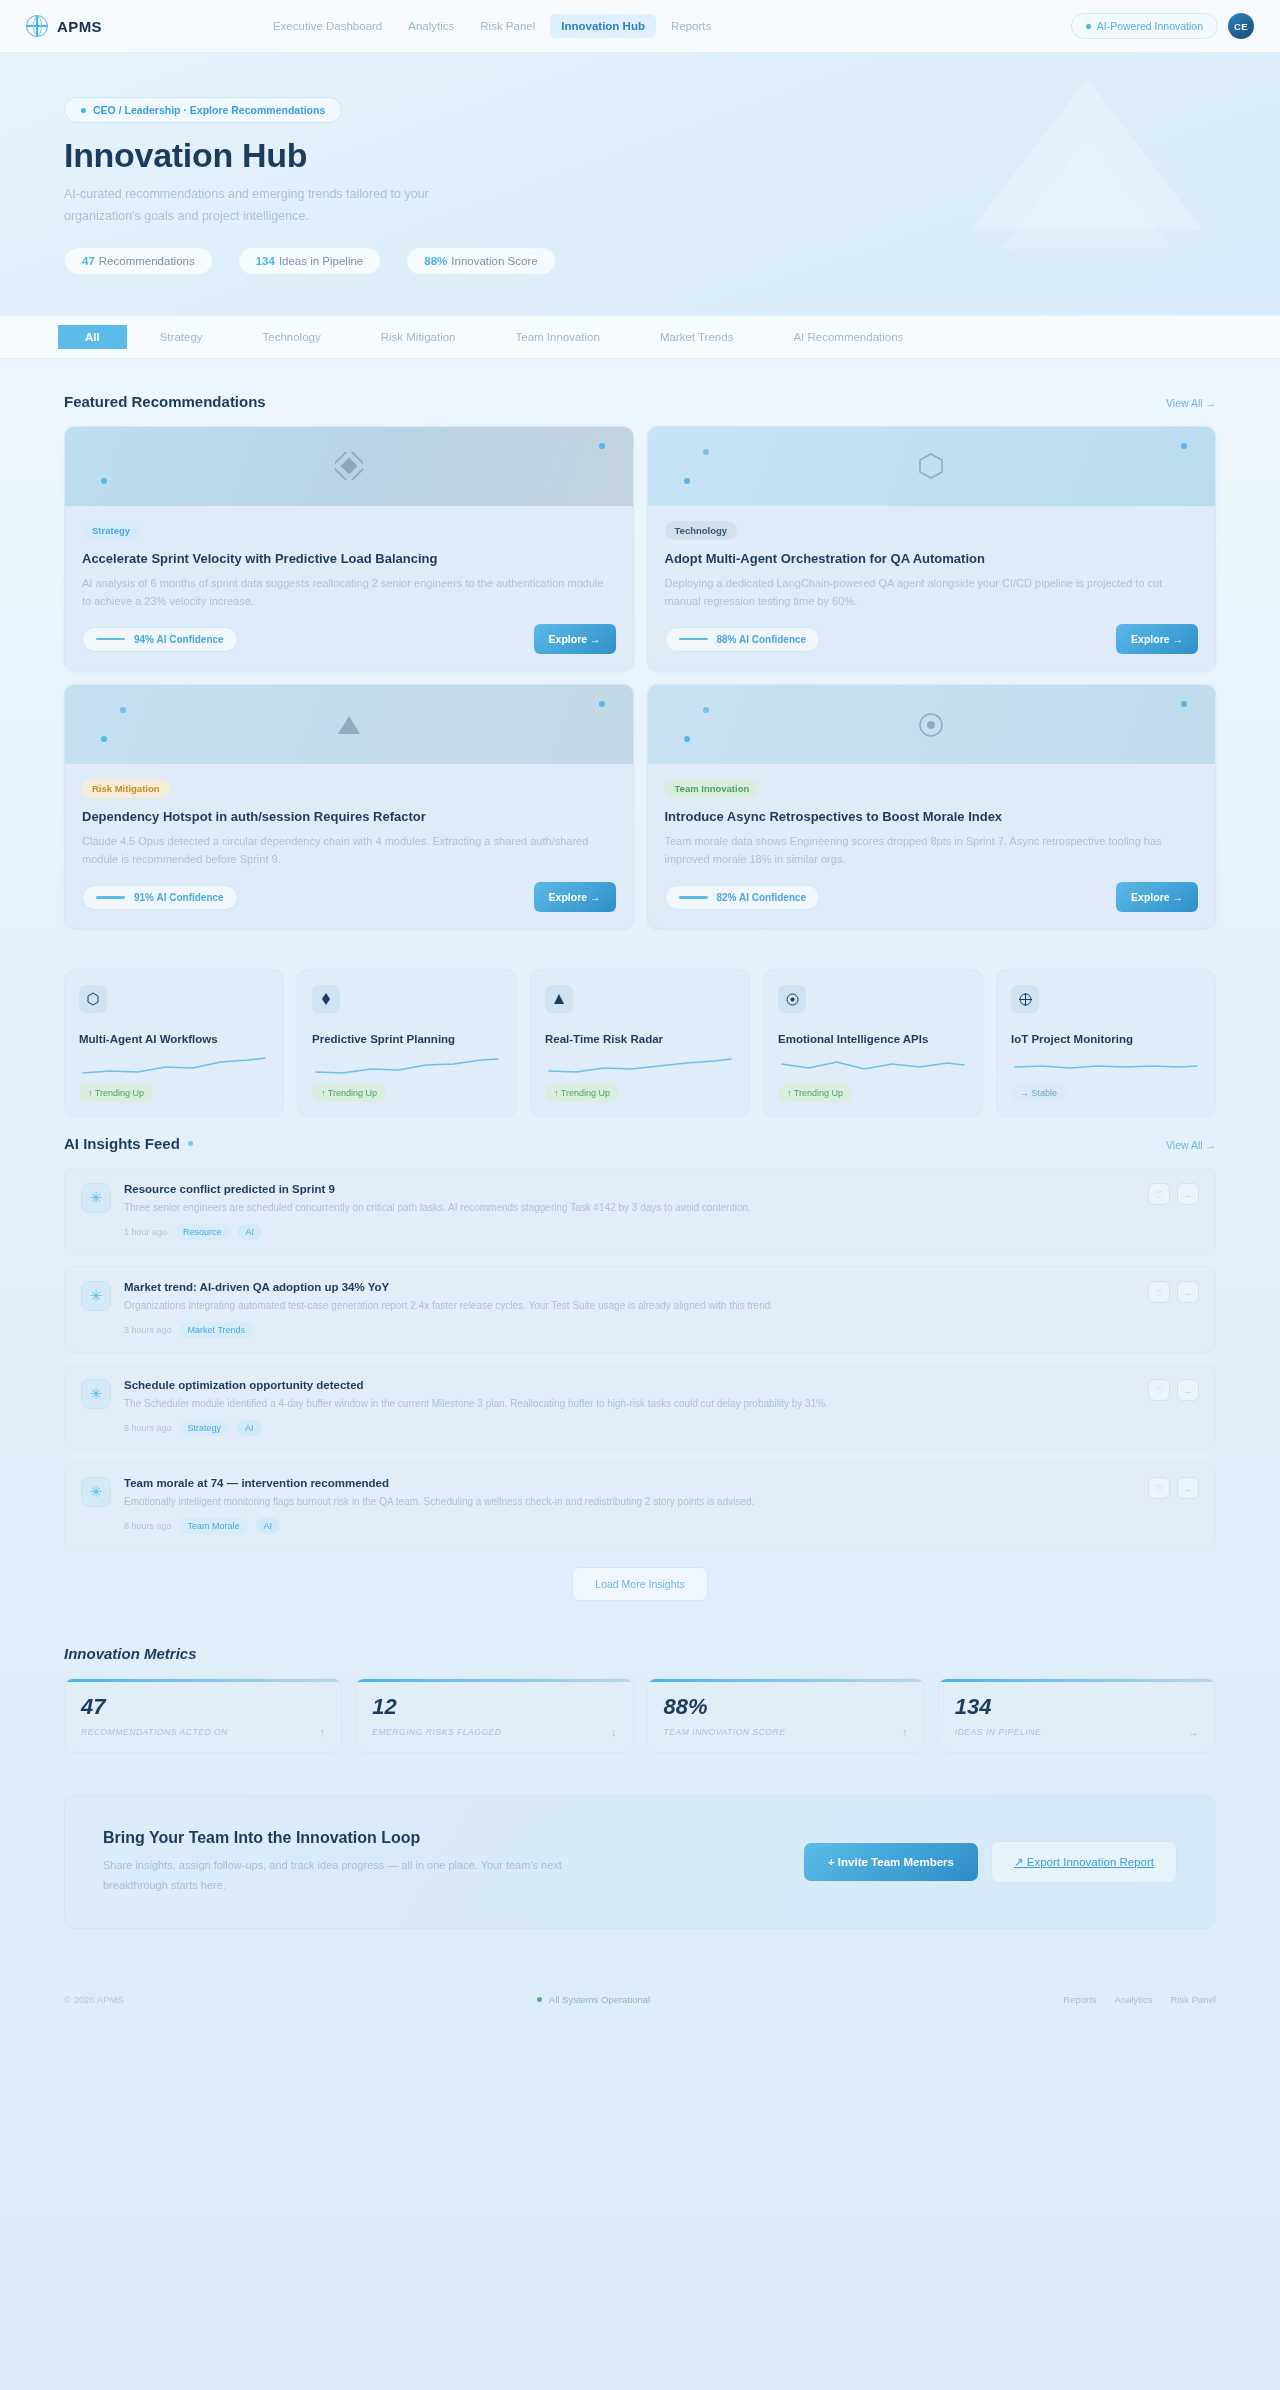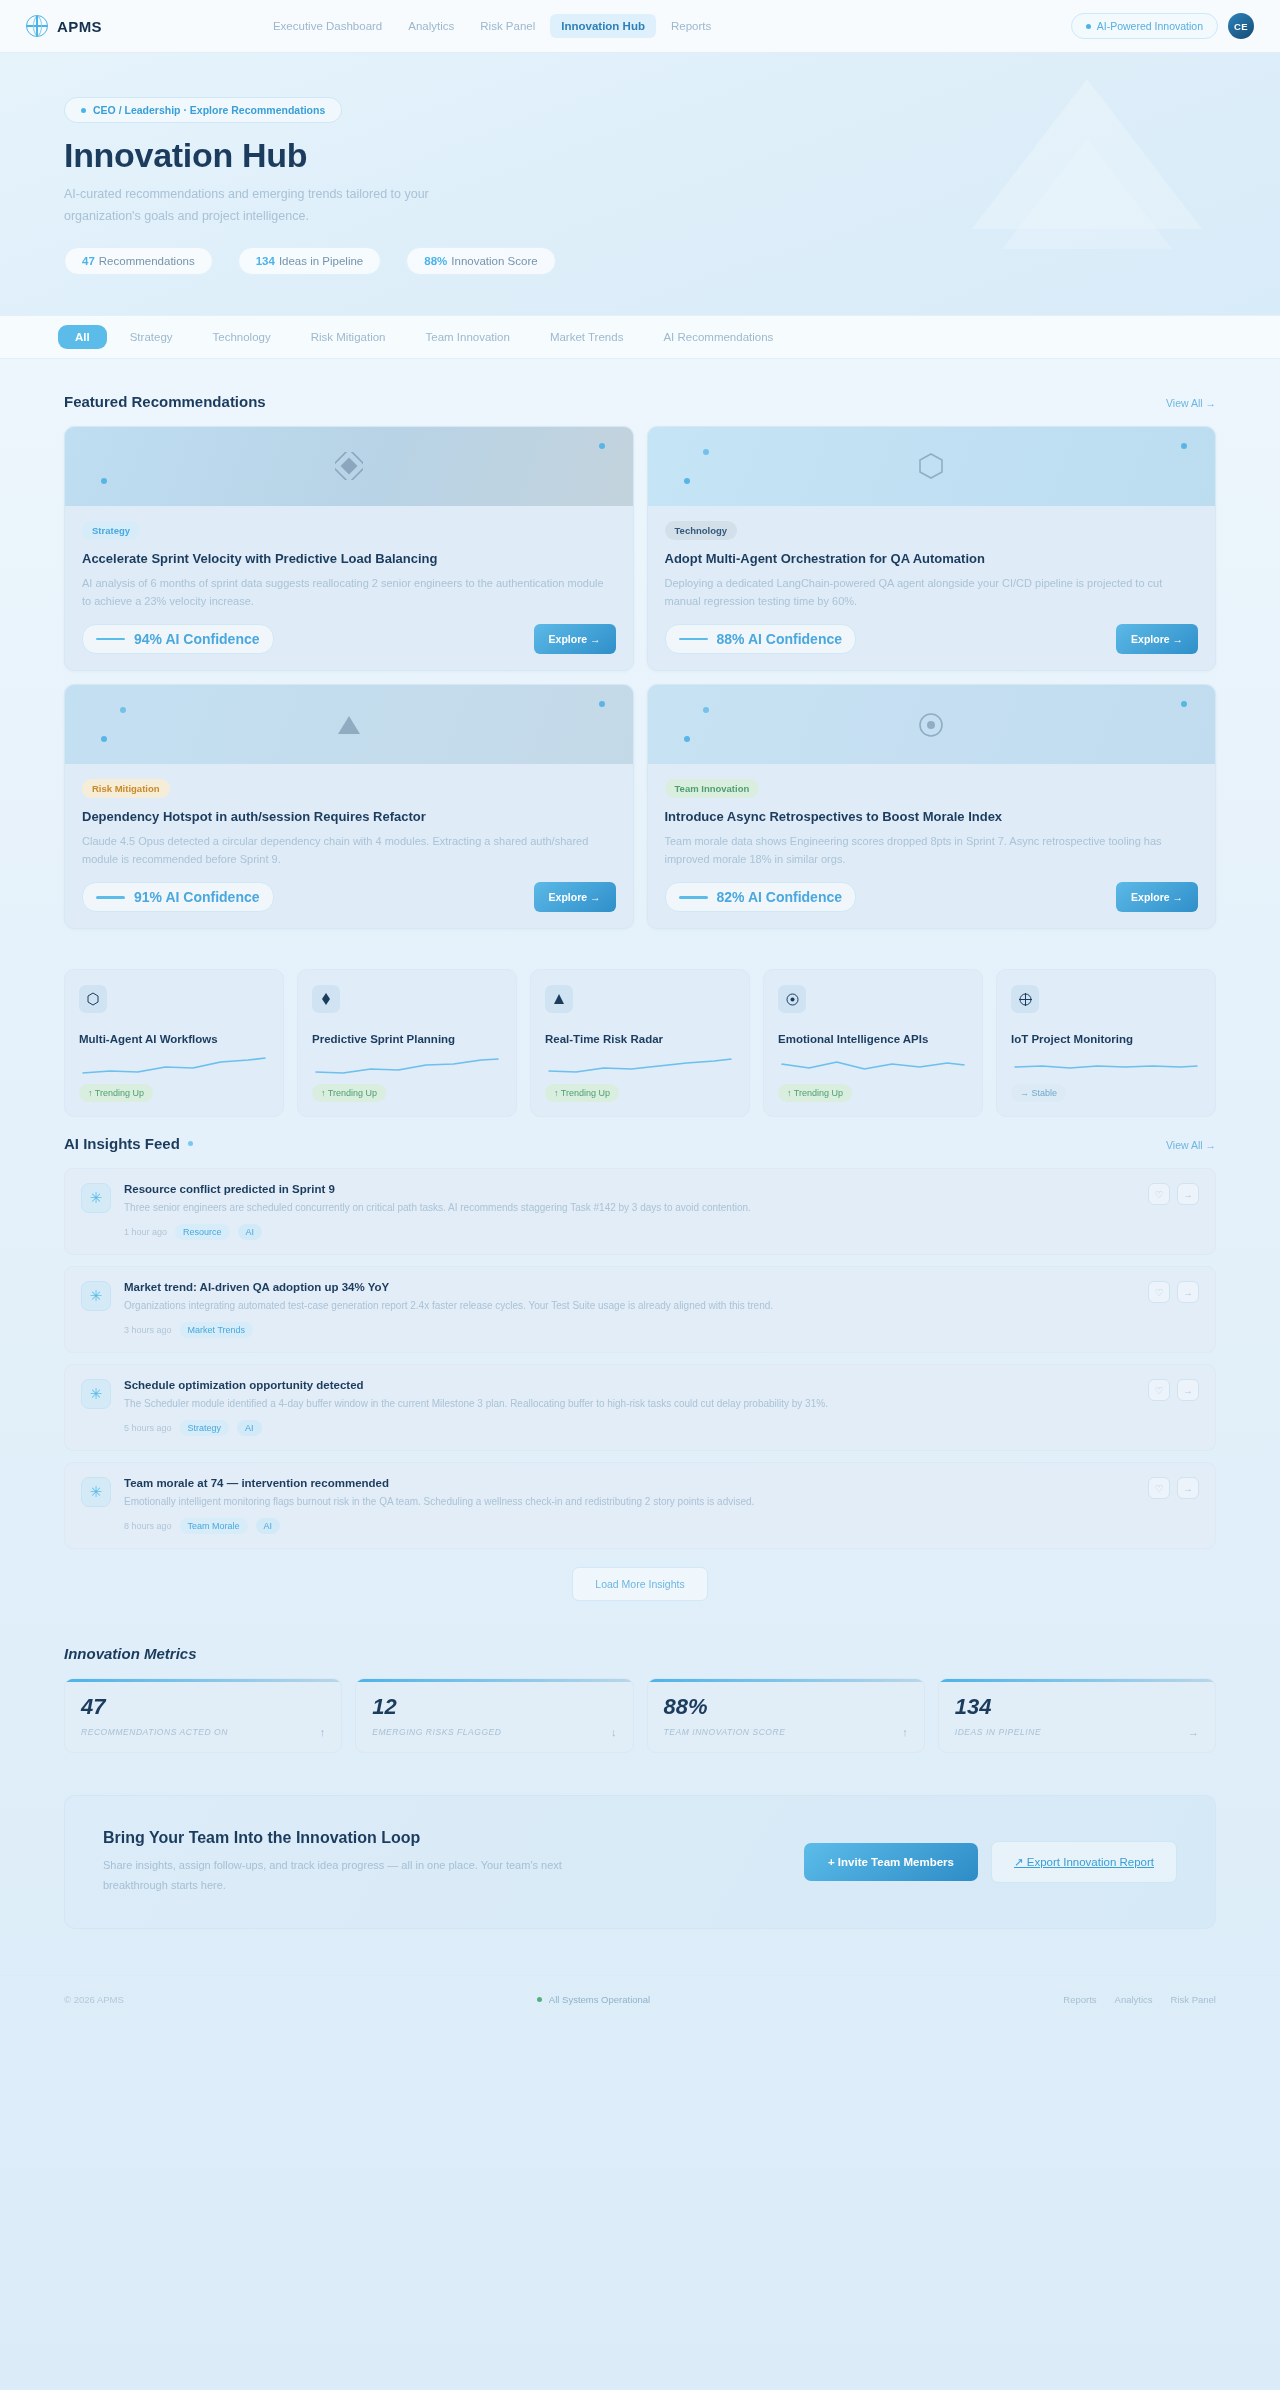--- a/index.html
+++ b/index.html
@@ -53,21 +53,21 @@
   .hero-title { font-size: 34px; font-weight: bold; color: #1c3c5e; margin: 13px 0 9px; letter-spacing: -.3px; }
   .hero-sub { font-size: 12.5px; color: #a8c2d6; line-height: 1.75; max-width: 430px; }
   .hero-stats { display: flex; gap: 25px; margin-top: 19px; }
   .stat-pill { background: rgba(255,255,255,.72); border: 1px solid #e0eff9; border-radius: 20px;
     padding: 7px 17px; font-size: 11.5px; color: #7694ab; }
   .stat-pill b { color: #4cb3e8; font-weight: bold; margin-right: 4px; }
 
   
   .tabsbar { background: #f6fbfe; border-top: 1px solid #e4f0f8; border-bottom: 1px solid #e4f0f8;
     padding: 9px 0 9px 58px; display: flex; align-items: center; gap: 6px; }
-  .tab { font-size: 11.5px; color: #9db9cf; padding: 6px 17px; border-radius: 9px; cursor: pointer; white-space: nowrap; }
+  .tab { font-size: 11.5px; color: #9db9cf; padding: 6px 27px; border-radius: 0; cursor: pointer; white-space: nowrap; }
   .tab.active { background: #5bbcea; color: #fff; font-weight: bold; }
 
   
   .main { padding: 34px 64px 0; }
   .sec-head { display: flex; align-items: baseline; justify-content: space-between; margin-bottom: 16px; }
   .sec-title { font-size: 15px; font-weight: bold; color: #1c3c5e; display: flex; align-items: center; gap: 8px; }
   .live-dot { width: 5px; height: 5px; border-radius: 50%; background: #78c8ee; }
   .sec-link { font-size: 10.5px; color: #6db6e2; cursor: pointer; }
 
   
@@ -86,21 +86,21 @@
   .rv-dot.c { left: 55px; top: 22px; opacity: .75; }
   .rec-body { padding: 14px 17px 16px; }
   .cat-chip { display: inline-block; font-size: 9.5px; font-weight: bold; border-radius: 10px; padding: 4px 10px; }
   .cat-strategy { color: #4aa8de; background: #d6ecf9; }
   .cat-technology { color: #34597c; background: #d3e0ea; }
   .cat-risk { color: #c98a2a; background: #f6edd8; }
   .cat-team { color: #4e9f70; background: #d9eede; }
   .rec-title { font-size: 13px; font-weight: bold; color: #1c3c5e; margin: 11px 0 8px; }
   .rec-desc { font-size: 11px; line-height: 1.65; color: #aac3d6; min-height: 36px; }
   .rec-foot { display: flex; align-items: center; justify-content: space-between; margin-top: 14px; }
-  .conf-chip { display: inline-flex; align-items: center; gap: 9px; font-size: 14px; font-weight: bold; color: #4aa8de;
+  .conf-chip { display: inline-flex; align-items: center; gap: 9px; font-size: 10px; font-weight: bold; color: #4aa8de;
     border: 1px solid #cfe8f7; background: rgba(255,255,255,.55); border-radius: 14px; padding: 6px 13px; }
   .conf-bar { width: 29px; height: 2.5px; border-radius: 2px; background: #5bbcea; display: inline-block; }
   .explore-btn { font-size: 10.5px; font-weight: bold; color: #fff; border: none; cursor: pointer;
     background: linear-gradient(145deg,#5cb9e7,#2f8fc9); border-radius: 6px; padding: 9px 15px; }
 
   
   .trend-wrap { margin-top: 40px; }
   .trend-grid { display: grid; grid-template-columns: repeat(5,1fr); gap: 13px; }
   .trend-card { background: #e0ecf7; border: 1px solid #d9e9f5; border-radius: 10px; padding: 15px 14px 14px;
     display: flex; flex-direction: column; min-height: 148px; }

